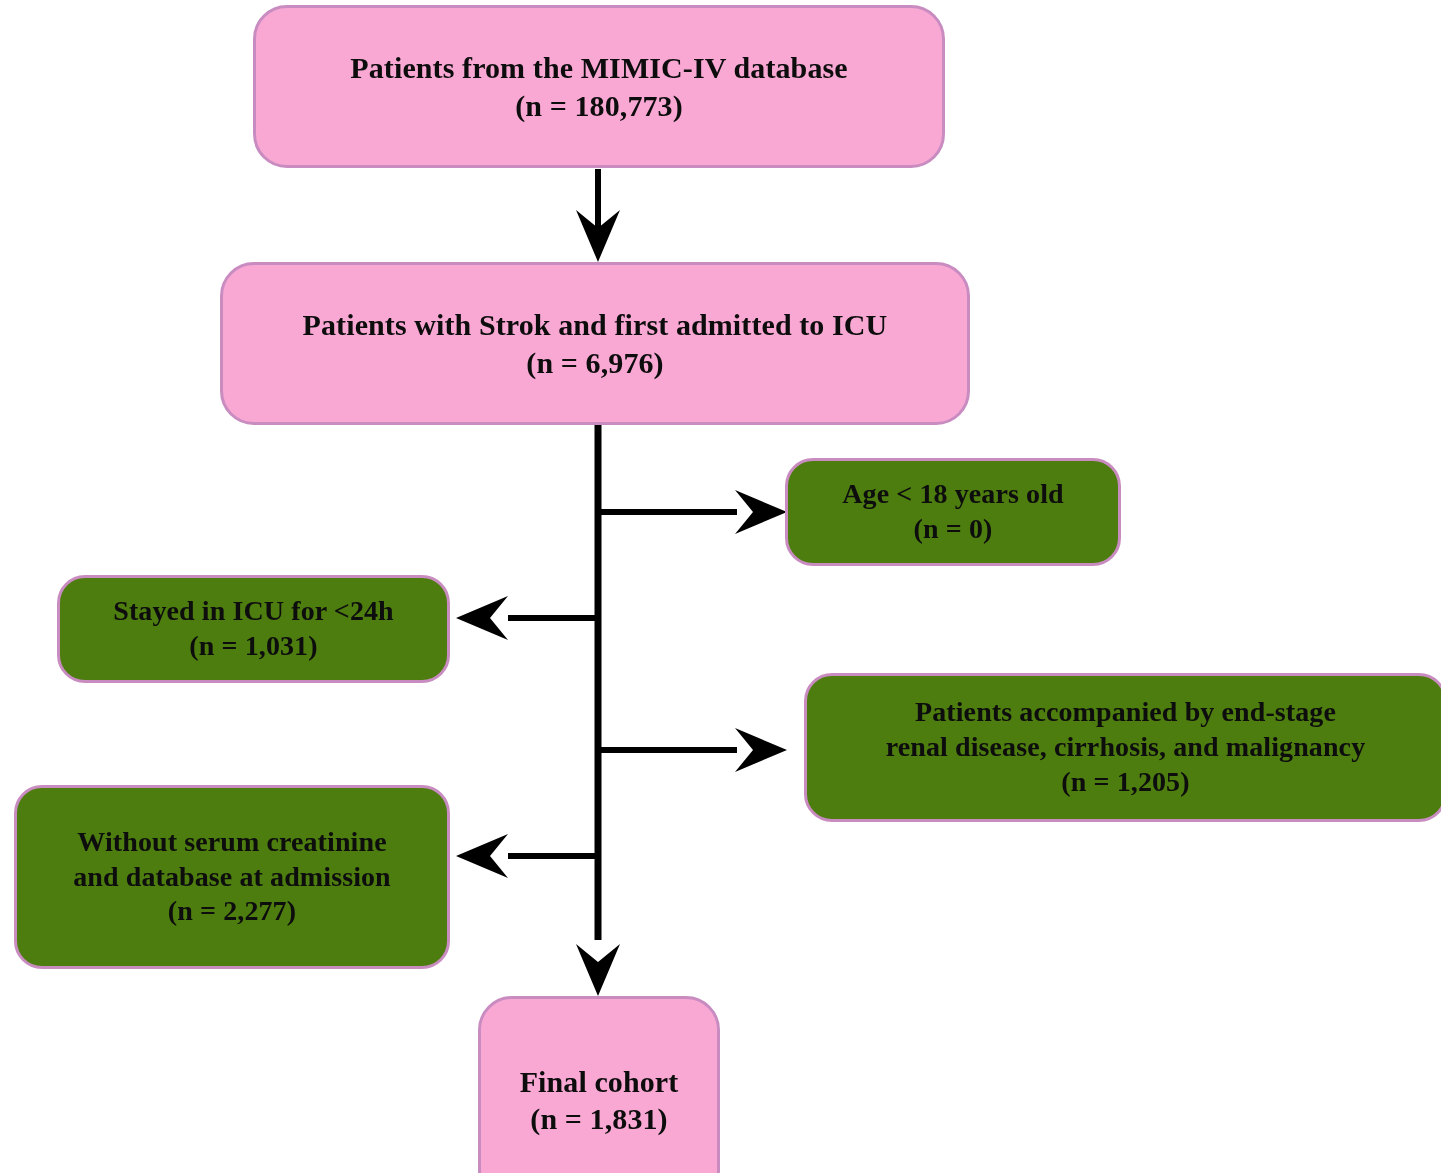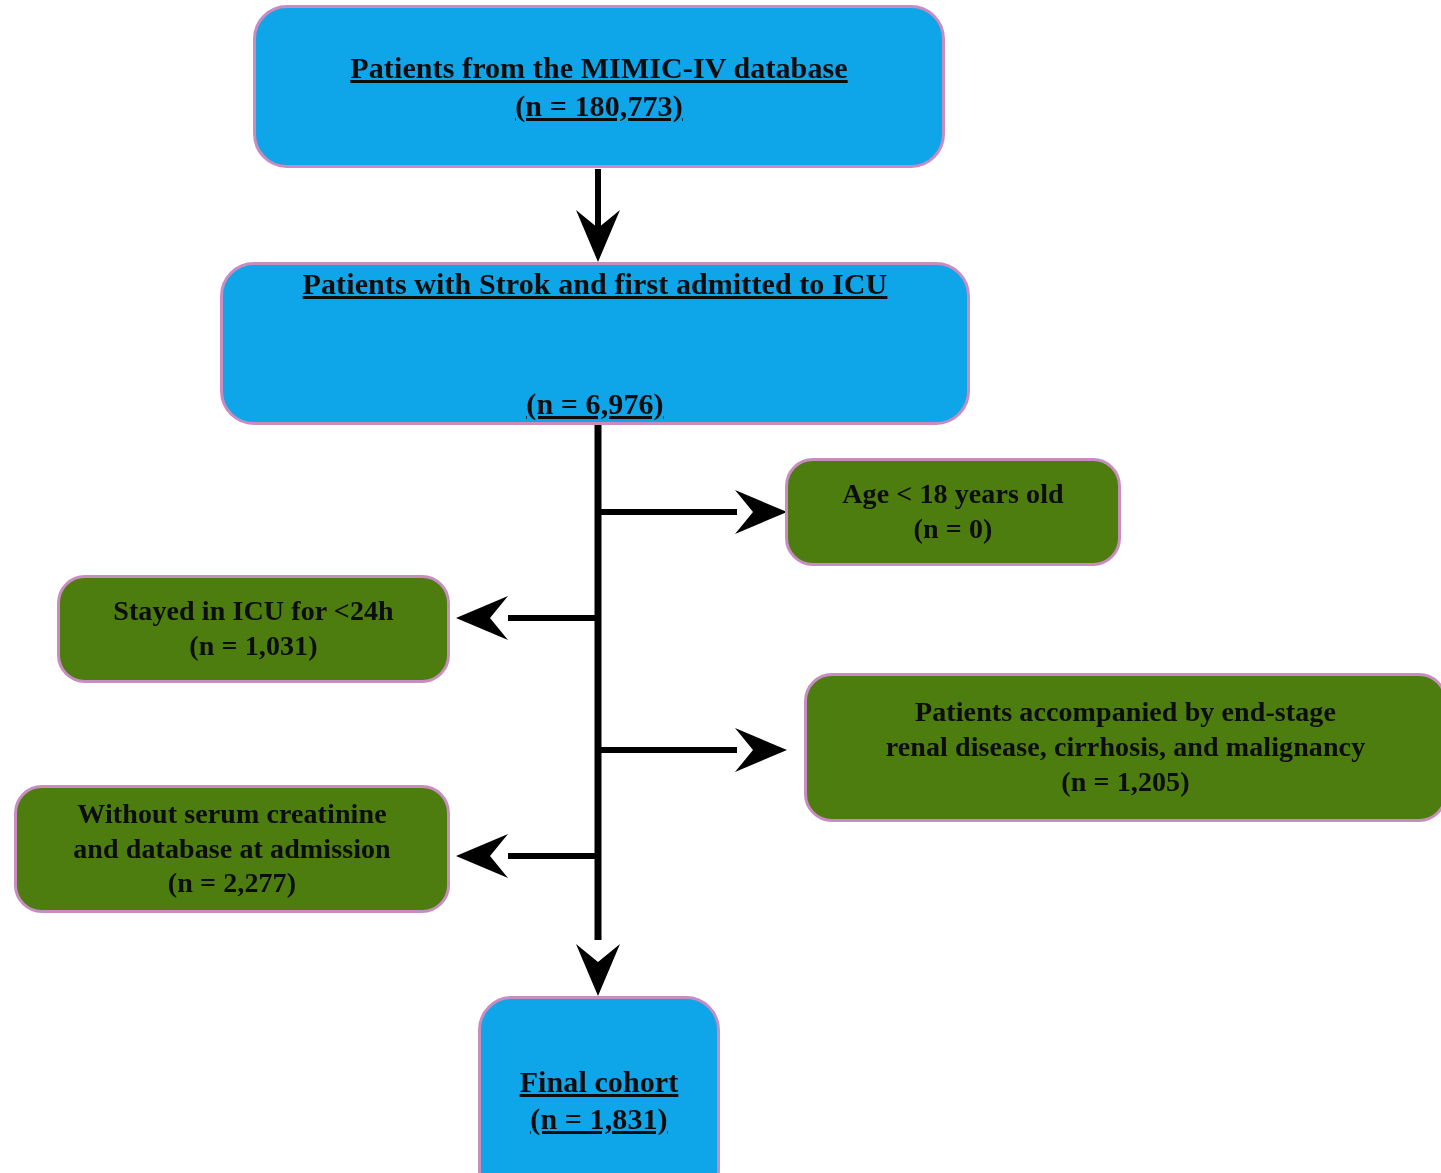--- a/index.html
+++ b/index.html
@@ -31,38 +31,37 @@
     color: #0d0d0d;
     line-height: 1.24;
     letter-spacing: 0.1px;
   }
   .node .line {
     display: block;
     white-space: nowrap;
   }
   
   .node.included {
-    background: #0ea5e9;
+    background: #f9a8d4;
     border-color: #c98cc0;
     border-width: 3px;
-    text-decoration: underline;
   }
   
   .node.excluded {
     background: #4d7c0f;
     border-color: #c98cc0;
     border-width: 3px;
   }
   #node-source      { left: 253px; top: 5px;    width: 692px; height: 163px; border-radius: 34px; font-size: 30px; }
-  #node-stroke-icu  { left: 220px; top: 262px;  width: 750px; height: 163px; border-radius: 34px; font-size: 30px; justify-content: space-between; }
+  #node-stroke-icu  { left: 220px; top: 262px;  width: 750px; height: 163px; border-radius: 34px; font-size: 30px; }
   #node-final       { left: 478px; top: 996px;  width: 242px; height: 208px; border-radius: 34px; font-size: 30px; }
   #node-excl-age    { left: 785px; top: 458px;  width: 336px; height: 108px; border-radius: 28px; font-size: 28px; }
   #node-excl-icu24  { left: 57px;  top: 575px;  width: 393px; height: 108px; border-radius: 28px; font-size: 28px; }
   #node-excl-comorb { left: 785px; top: 673px;  width: 643px; height: 149px; border-radius: 28px; font-size: 28px; margin-left: 19px; }
-  #node-excl-labs   { left: 14px;  top: 785px;  width: 436px; height: 128px; border-radius: 28px; font-size: 28px; }
+  #node-excl-labs   { left: 14px;  top: 785px;  width: 436px; height: 184px; border-radius: 28px; font-size: 28px; }
 
   .connector-layer {
     position: absolute;
     left: 0;
     top: 0;
     width: 1441px;
     height: 1173px;
     pointer-events: none;
   }
 </style>

